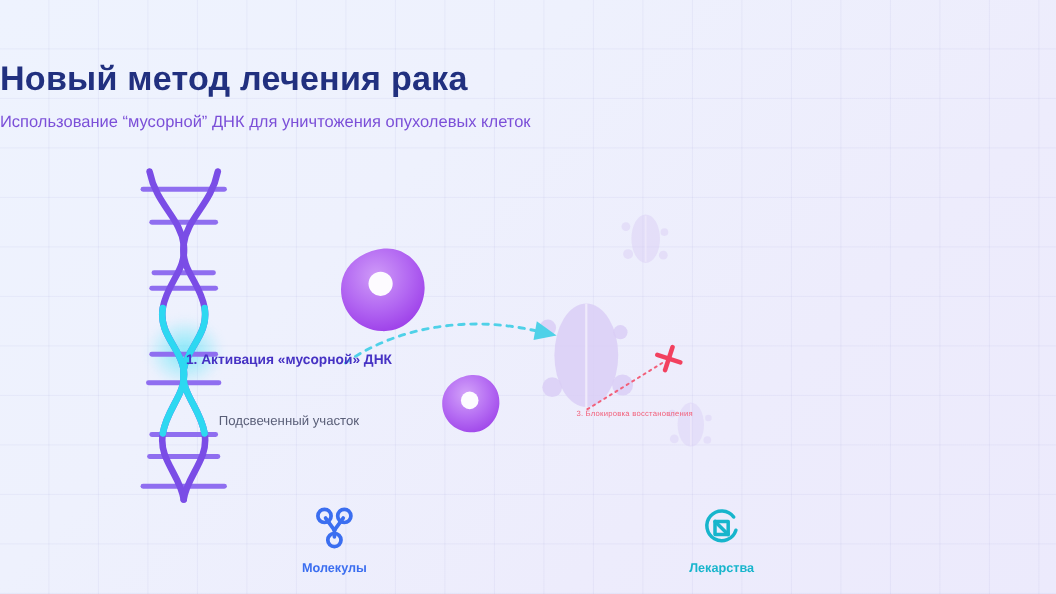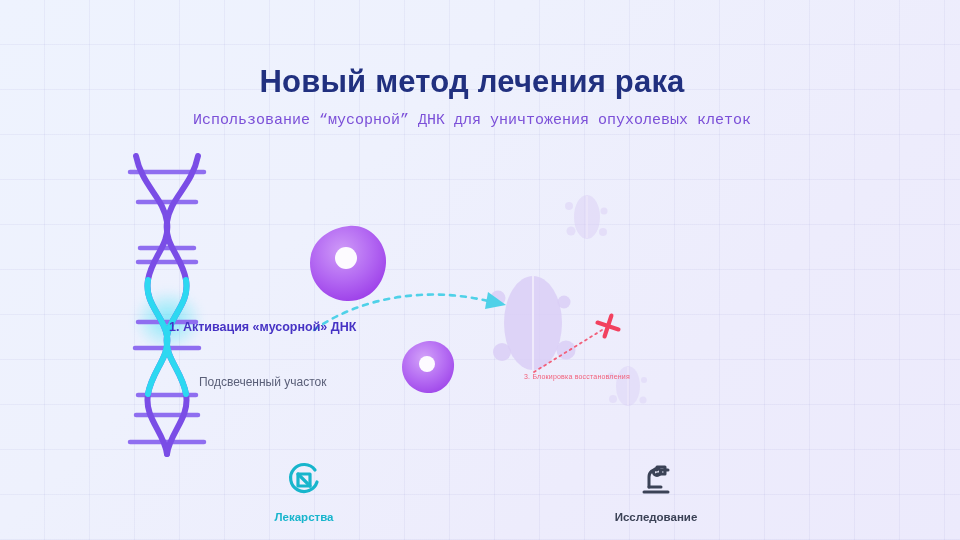--- a/index.html
+++ b/index.html
@@ -29,37 +29,35 @@
       linear-gradient(to bottom, rgba(150,150,210,0.11) 1px, transparent 1px);
     background-size: 45px 45px;
     background-position: -1px -1px;
     pointer-events: none;
   }
 
   
   #header {
     position: absolute;
     left: 0;
-    top: 64px;
+    top: 54px;
     width: 944px;
-    text-align: center;
   }
   #title {
     font-size: 31px;
     font-weight: bold;
     color: #21307f;
     letter-spacing: 0.2px;
     line-height: 1.15;
   }
   #subtitle {
     margin-top: 12px;
     font-size: 15px;
     color: #7b4fd8;
     font-weight: 400;
-    font-family: Liberation Mono, monospace;
   }
 
   
   #dna {
     position: absolute;
     left: 112px;
     top: 150px;
     width: 110px;
     height: 310px;
   }
@@ -245,44 +243,44 @@
   <div id="label1" class="step-label">
     <div class="step-title">1. Активация «мусорной» ДНК</div>
     <div class="step-sub" style="text-align:center;margin-top:41px;">Подсвеченный участок</div>
   </div>
 
 
   <div id="label3">3. Блокировка восстановления</div>
 
   <div id="icon-row">
 
+    <div class="icon-item">
+      <div class="icon-box">
+        <svg width="36" height="40" viewBox="0 0 36 40">
+          <g stroke="#3b6ef0" stroke-width="3.4" fill="none" stroke-linecap="round">
+            <line x1="10" y1="11" x2="18" y2="22"></line>
+            <line x1="26" y1="11" x2="18" y2="22"></line>
+            <line x1="18" y1="22" x2="18" y2="28"></line>
+          </g>
+          <circle cx="9" cy="9" r="6" fill="none" stroke="#3b6ef0" stroke-width="3.4"></circle>
+          <circle cx="27" cy="9" r="6" fill="none" stroke="#3b6ef0" stroke-width="3.4"></circle>
+          <circle cx="18" cy="31" r="6" fill="none" stroke="#3b6ef0" stroke-width="3.4"></circle>
+        </svg>
+      </div>
+      <div class="icon-caption" style="color:#3b6ef0;">Молекулы</div>
+    </div>
 
 
     <div class="icon-item">
       <div class="icon-box">
         <svg width="38" height="38" viewBox="0 0 38 38">
           <path d="M30,9 A13.5,13.5 0 1 0 32,21" fill="none" stroke="#17b5cc" stroke-width="3.2" stroke-linecap="round"></path>
           <path d="M13,13 L13,25 L25,25 L25,13 Z" fill="none" stroke="#17b5cc" stroke-width="3.2" stroke-linejoin="round" stroke-linecap="round"></path>
           <line x1="13" y1="13" x2="25" y2="25" stroke="#17b5cc" stroke-width="3.2" stroke-linecap="round"></line>
         </svg>
       </div>
       <div class="icon-caption" style="color:#17b5cc;">Лекарства</div>
     </div>
 
-    <div class="icon-item">
-      <div class="icon-box">
-        <svg width="38" height="38" viewBox="0 0 38 38">
-          <g stroke="#3b4256" stroke-width="3" fill="none" stroke-linecap="round" stroke-linejoin="round">
-            <path d="M20,6 L28,6 L28,13 L20,13"></path>
-            <path d="M12,26 L12,16 C12,11 16,8 20,9"></path>
-            <path d="M12,26 L24,26"></path>
-            <line x1="7" y1="31" x2="31" y2="31"></line>
-            <line x1="24" y1="9" x2="31" y2="9"></line>
-          </g>
-          <circle cx="20" cy="11" r="3.6" fill="none" stroke="#3b4256" stroke-width="3"></circle>
-        </svg>
-      </div>
-      <div class="icon-caption" style="color:#3b4256;">Исследование</div>
-    </div>
 
   </div>
 
 </div>
 
 </body></html>

